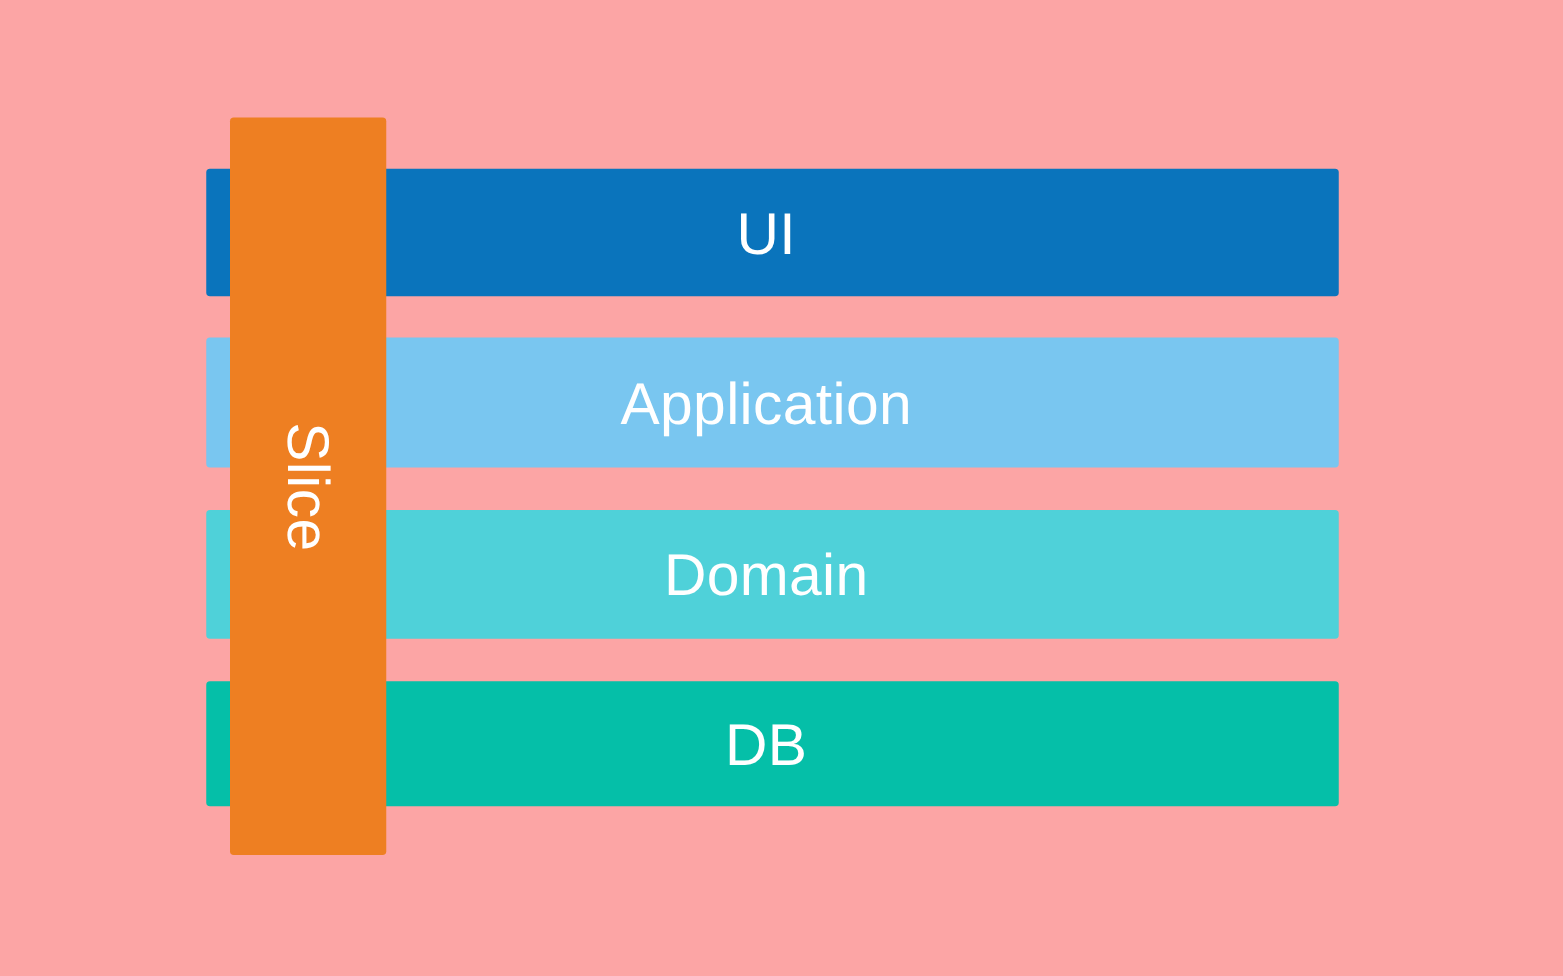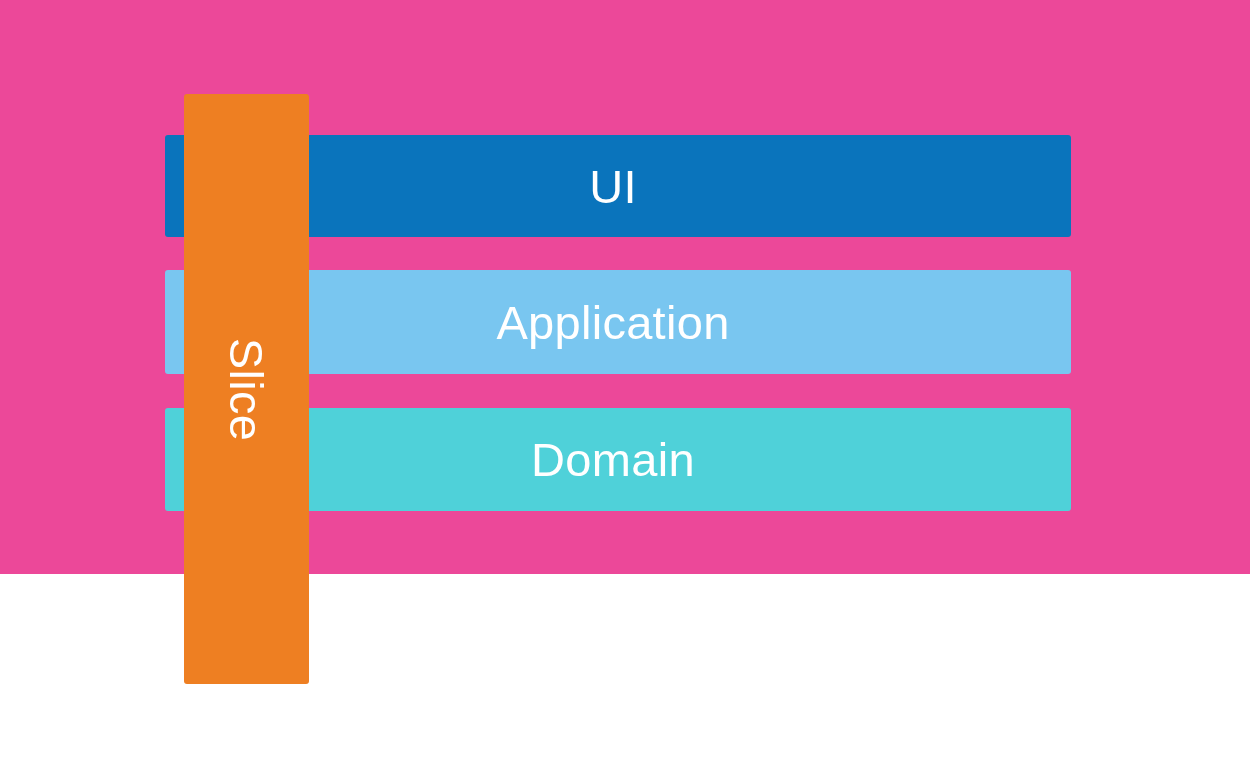--- a/index.html
+++ b/index.html
@@ -10,22 +10,22 @@
   body {
     width: 1250px;
     height: 781px;
     background: #ffffff;
     font-family: "Liberation Sans", sans-serif;
     overflow: hidden;
   }
   #diagram {
     position: relative;
     width: 1250px;
-    height: 574px;
-    background: #ec4899;
+    height: 781px;
+    background: #fca5a5;
   }
 
   
   .layer-bar {
     position: absolute;
     left: 165px;
     width: 906px;
     border-radius: 3px;
     display: flex;
     align-items: center;
@@ -87,18 +87,21 @@
   </div>
 
   <div class="layer-bar layer-domain">
     <span class="layer-label">Domain</span>
   </div>
 
   <div class="layer-bar layer-application">
     <span class="layer-label">Application</span>
   </div>
 
+  <div class="layer-bar layer-db">
+    <span class="layer-label">DB</span>
+  </div>
 
   <div class="slice-bar">
     <span class="slice-label">Slice</span>
   </div>
 
 </div>
 
 </body></html>

